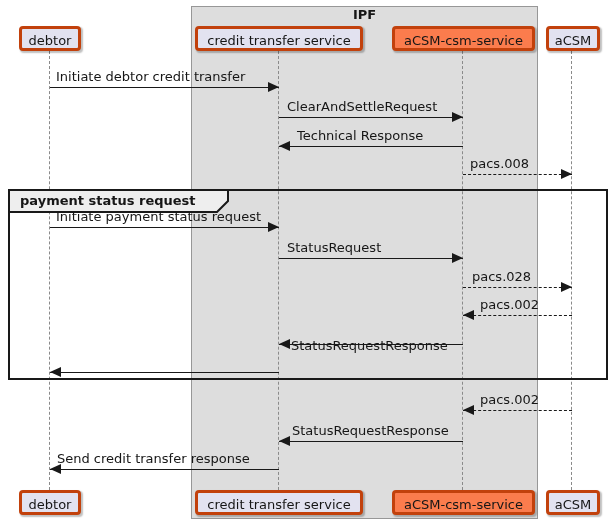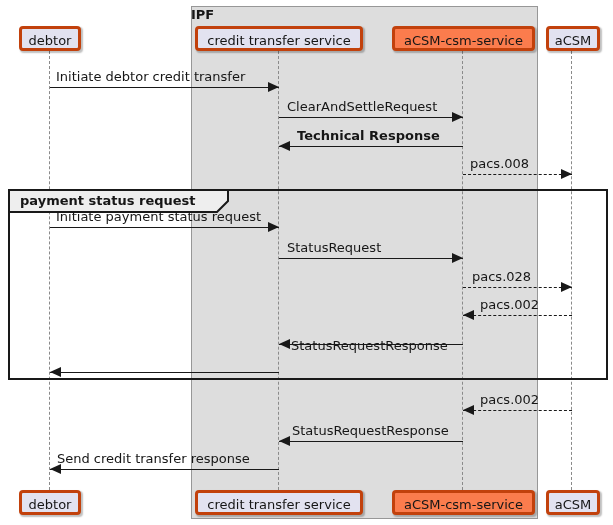--- a/index.html
+++ b/index.html
@@ -14,21 +14,21 @@
   }
   .ipf-box {
     position: absolute;
     background: #DDDDDD;
     border: 1px solid #979797;
     box-sizing: border-box;
   }
   .ipf-title {
     position: absolute;
     font-weight: bold;
-    text-align: left;
+    text-align: center;
   }
   .lifeline {
     position: absolute;
     width: 0;
     border-left: 1px dashed #8a8a8a;
   }
   .pbox {
     position: absolute;
     height: 25px;
     line-height: 24px;
@@ -103,21 +103,21 @@
   <div class="frame-label-text" style="left:20px; top:193px;text-align:center;">payment status request</div>
 
   <div class="msg-label" style="left:56px; top:69px;">Initiate debtor credit transfer</div>
   <div class="msg-line" style="left:50px; top:87px; width:229px;"></div>
   <div class="head r" style="left:268px; top:82px;"></div>
 
   <div class="msg-label" style="left:287px; top:99px;">ClearAndSettleRequest</div>
   <div class="msg-line" style="left:279px; top:117px; width:184px;"></div>
   <div class="head r" style="left:452px; top:112px;"></div>
 
-  <div class="msg-label" style="left:297px; top:128px;font-weight:bold;">Technical Response</div>
+  <div class="msg-label" style="left:297px; top:128px;">Technical Response</div>
   <div class="msg-line" style="left:279px; top:146px; width:184px;"></div>
   <div class="head l" style="left:279px; top:141px;"></div>
 
   <div class="msg-label" style="left:470px; top:156px;">pacs.008</div>
   <div class="msg-line dashed" style="left:463px; top:174px; width:109px;"></div>
   <div class="head r" style="left:561px; top:169px;"></div>
 
   <div class="msg-label" style="left:56px; top:209px;">Initiate payment status request</div>
   <div class="msg-line" style="left:50px; top:227px; width:229px;"></div>
   <div class="head r" style="left:268px; top:222px;"></div>

